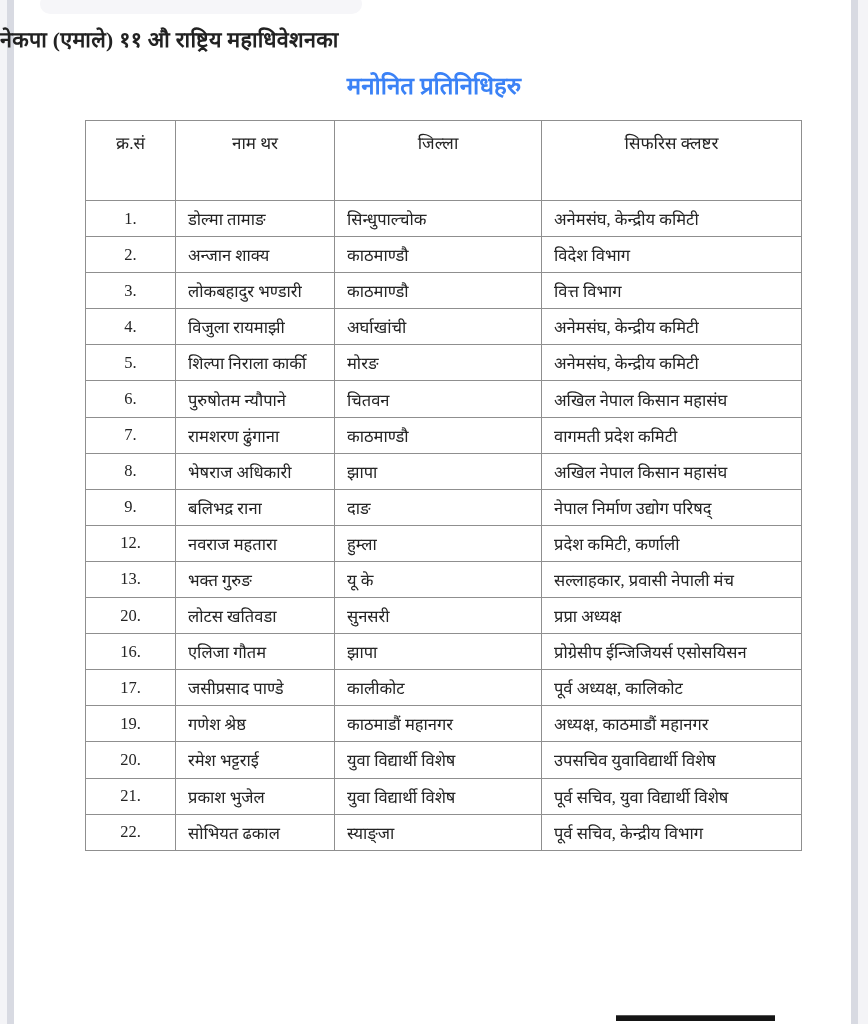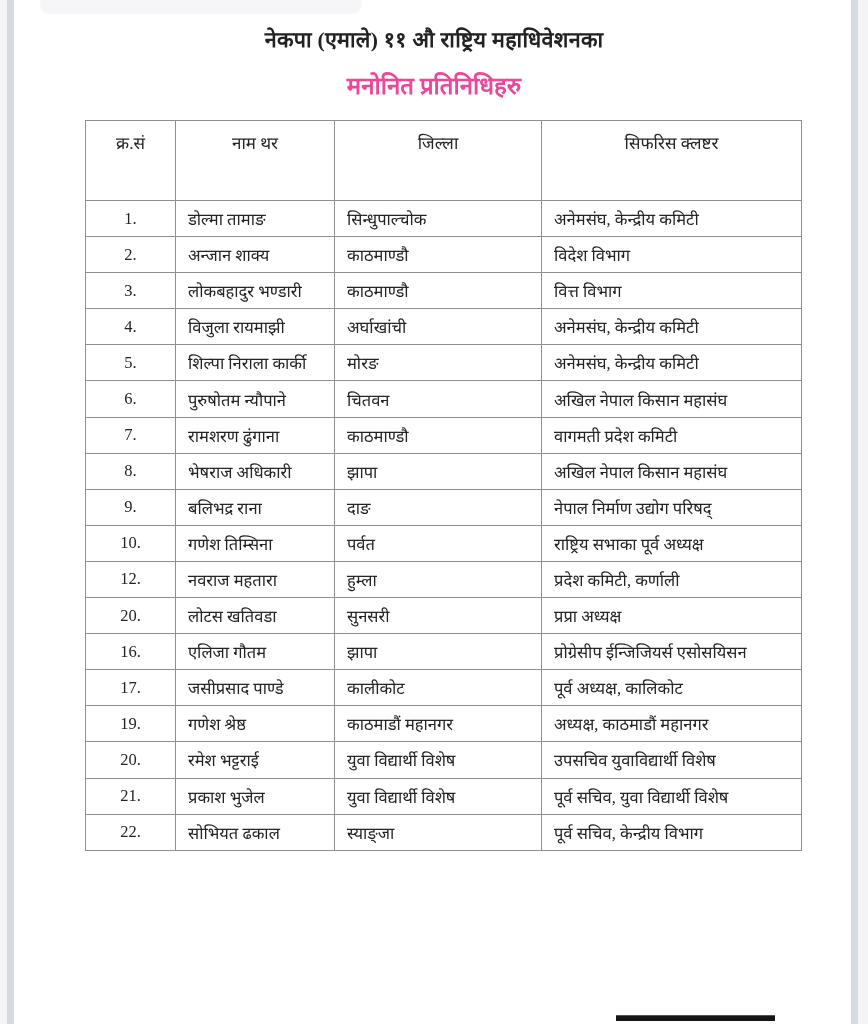--- a/index.html
+++ b/index.html
@@ -31,32 +31,32 @@
   
   .scan-artifact {
     position: absolute;
     left: 40px; top: -6px; width: 322px; height: 20px;
     background: #f6f6f9;
     border-radius: 10px;
   }
   .doc { position: relative; padding-top: 24px; }
   .doc-title {
     margin: 0;
-    text-align: center;
+    text-align: left;
     font-size: 21.5px;
     font-weight: 600;
     letter-spacing: 0.3px;
     color: #222;
   }
   .doc-subtitle {
     margin: 15px 0 0 0;
     text-align: center;
     font-size: 24px;
     font-weight: 700;
-    color: #ec4899;
+    color: #3b82f6;
   }
   table.rep-table {
     table-layout: fixed;
     border-collapse: collapse;
     margin: 19px 0 0 85px;
     width: 716px;
     font-size: 16.5px;
     color: #242424;
   }
   table.rep-table th, table.rep-table td {
@@ -163,32 +163,32 @@
       <td class="cell district">झापा</td>
       <td class="cell cluster">अखिल नेपाल किसान महासंघ</td>
     </tr>
           <tr>
       <td class="cell sn">9.</td>
       <td class="cell name">बलिभद्र राना</td>
       <td class="cell district">दाङ</td>
       <td class="cell cluster">नेपाल निर्माण उद्योग परिषद्</td>
     </tr>
           <tr>
-      <td class="cell sn">10.</td>
-      <td class="cell name">गणेश तिम्सिना</td>
-      <td class="cell district">पर्वत</td>
-      <td class="cell cluster">राष्ट्रिय सभाका पूर्व अध्यक्ष</td>
-    </tr>
-          <tr>
       <td class="cell sn">12.</td>
       <td class="cell name">नवराज महतारा</td>
       <td class="cell district">हुम्ला</td>
       <td class="cell cluster">प्रदेश कमिटी, कर्णाली</td>
     </tr>
           <tr>
+      <td class="cell sn">13.</td>
+      <td class="cell name">भक्त गुरुङ</td>
+      <td class="cell district">यू के</td>
+      <td class="cell cluster">सल्लाहकार, प्रवासी नेपाली मंच</td>
+    </tr>
+          <tr>
       <td class="cell sn">20.</td>
       <td class="cell name">लोटस खतिवडा</td>
       <td class="cell district">सुनसरी</td>
       <td class="cell cluster">प्रप्रा अध्यक्ष</td>
     </tr>
           <tr>
       <td class="cell sn">16.</td>
       <td class="cell name">एलिजा गौतम</td>
       <td class="cell district">झापा</td>
       <td class="cell cluster">प्रोग्रेसीप ईन्जिजियर्स एसोसयिसन</td>

